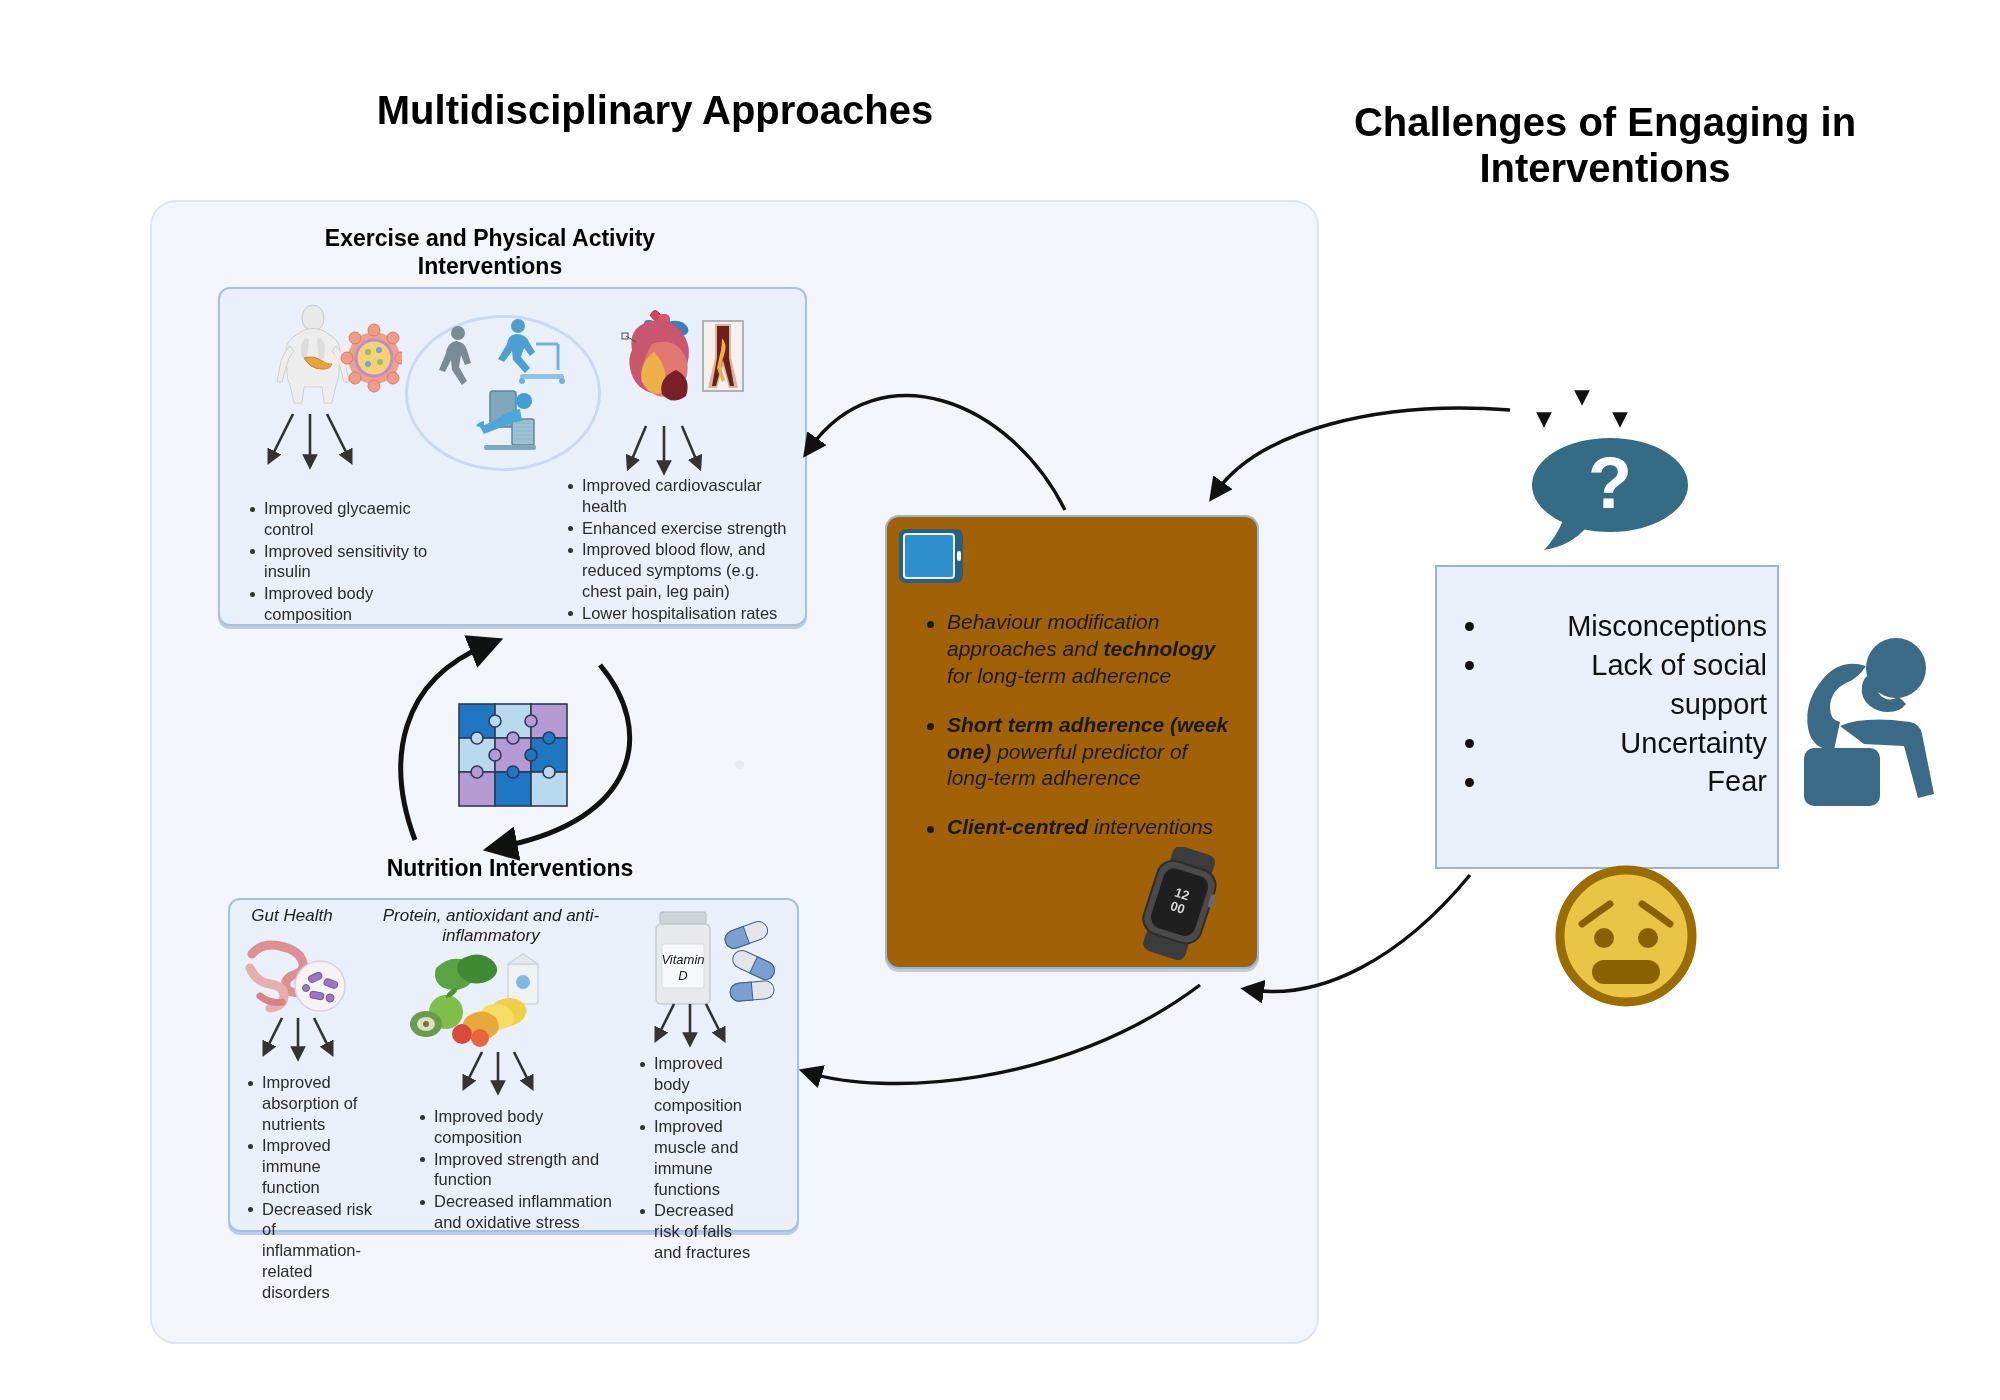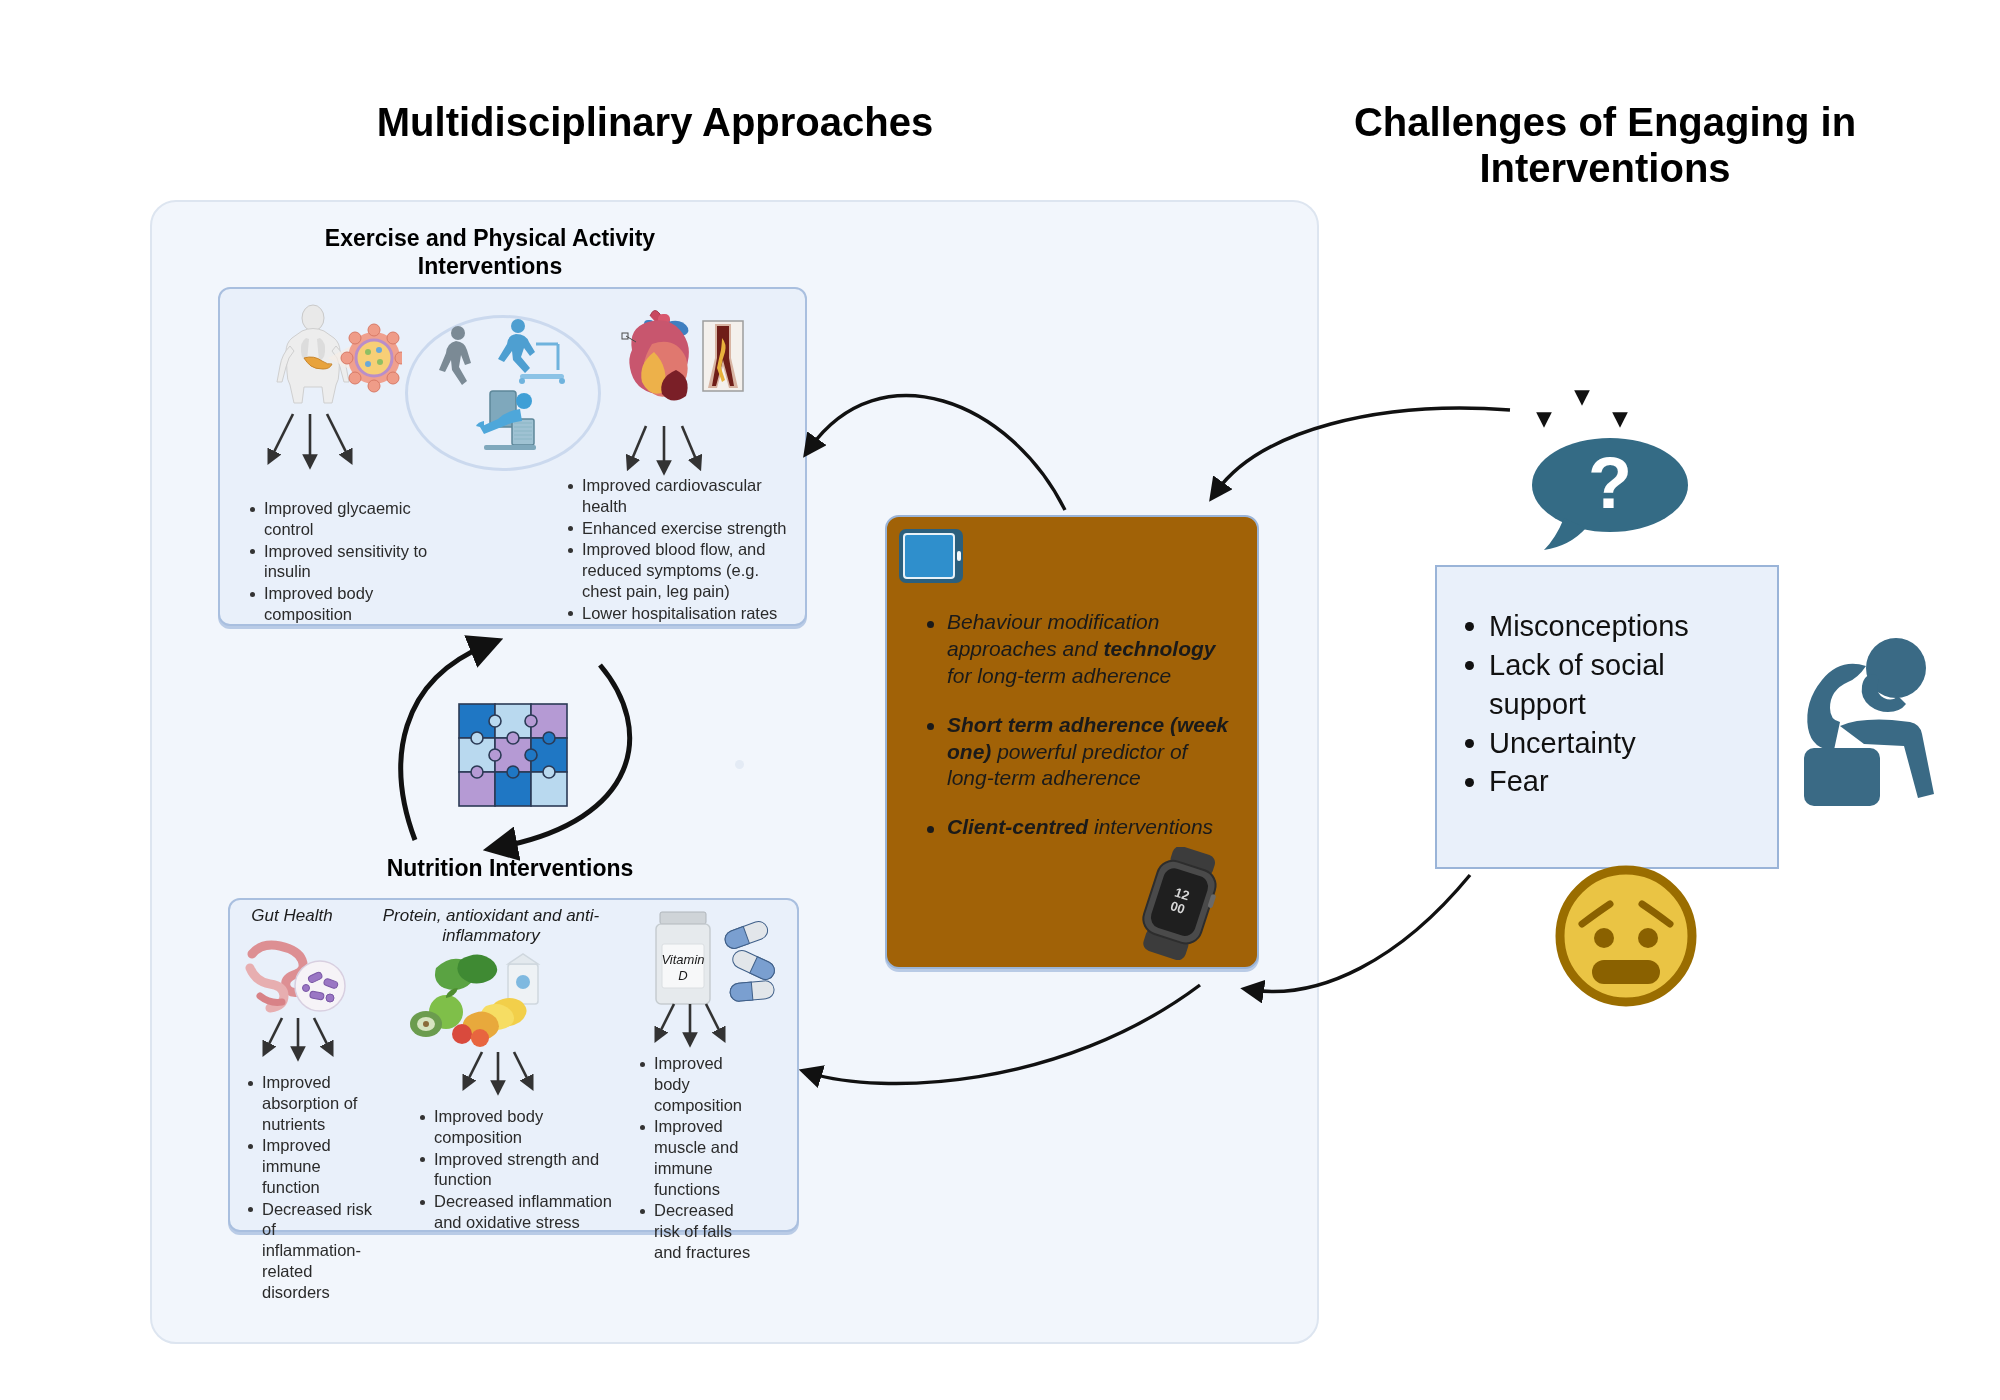--- a/index.html
+++ b/index.html
@@ -47,42 +47,42 @@
   }
   #adherence-panel li:before{
     content:"";position:absolute;left:14px;top:.55em;width:7px;height:7px;
     border-radius:50%;background:#1a1a1a;
   }
   .b{font-weight:bold;}
 
   
   #challenges-box{
     left:1435px;top:565px;width:340px;height:300px;
-    background:#e9f0fa;border:2px solid #9ab4d8;
+    background:#e9f0fa;border:2px solid #9ab4d8;text-align:right;
   }
   #challenges-box ul{margin:0;padding:0;list-style:none;}
   #challenges-box li{
     position:relative;padding-left:42px;font-size:29px;line-height:1.34;color:#111;
   }
   #challenges-box li:before{
     content:"";position:absolute;left:18px;top:.52em;width:9px;height:9px;
     border-radius:50%;background:#111;
   }
 
   
   #overlay{left:0;top:0;width:2000px;height:1400px;pointer-events:none;}
 
   
   .circle-outline{border:3px solid #cbd9ee;border-radius:50%;}
   .dot-small{width:9px;height:9px;border-radius:50%;background:#e4ebf5;}
 </style>
 </head>
 <body>
 
-<div class="abs title" style="left:285px;top:100px;width:740px;">Multidisciplinary Approaches</div>
+<div class="abs title" style="left:285px;top:88px;width:740px;">Multidisciplinary Approaches</div>
 
 <div class="abs title" style="left:1290px;top:100px;width:630px;">
   <div>Challenges of Engaging in</div>
   <div>Interventions</div>
 </div>
 
 <div class="abs" id="main-container"></div>
 
 <div class="abs dot-small" style="left:735px;top:760px;"></div>
 

